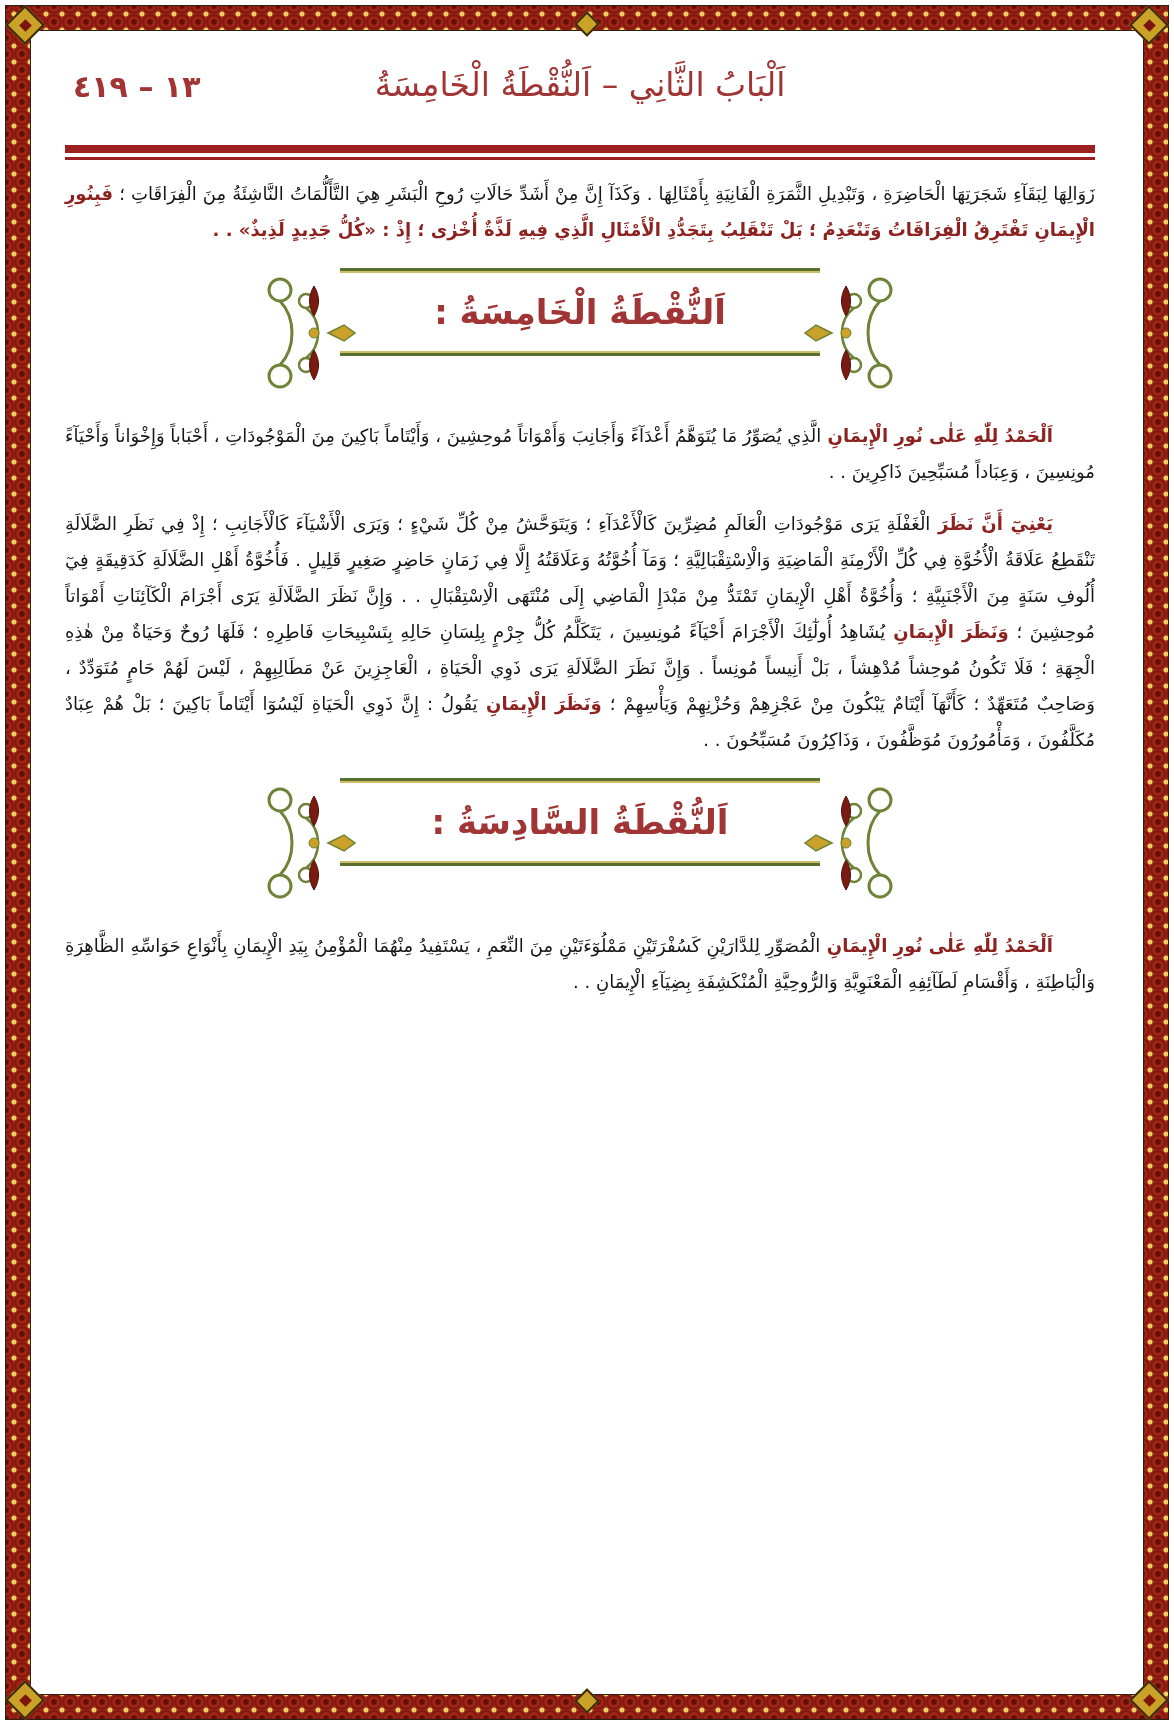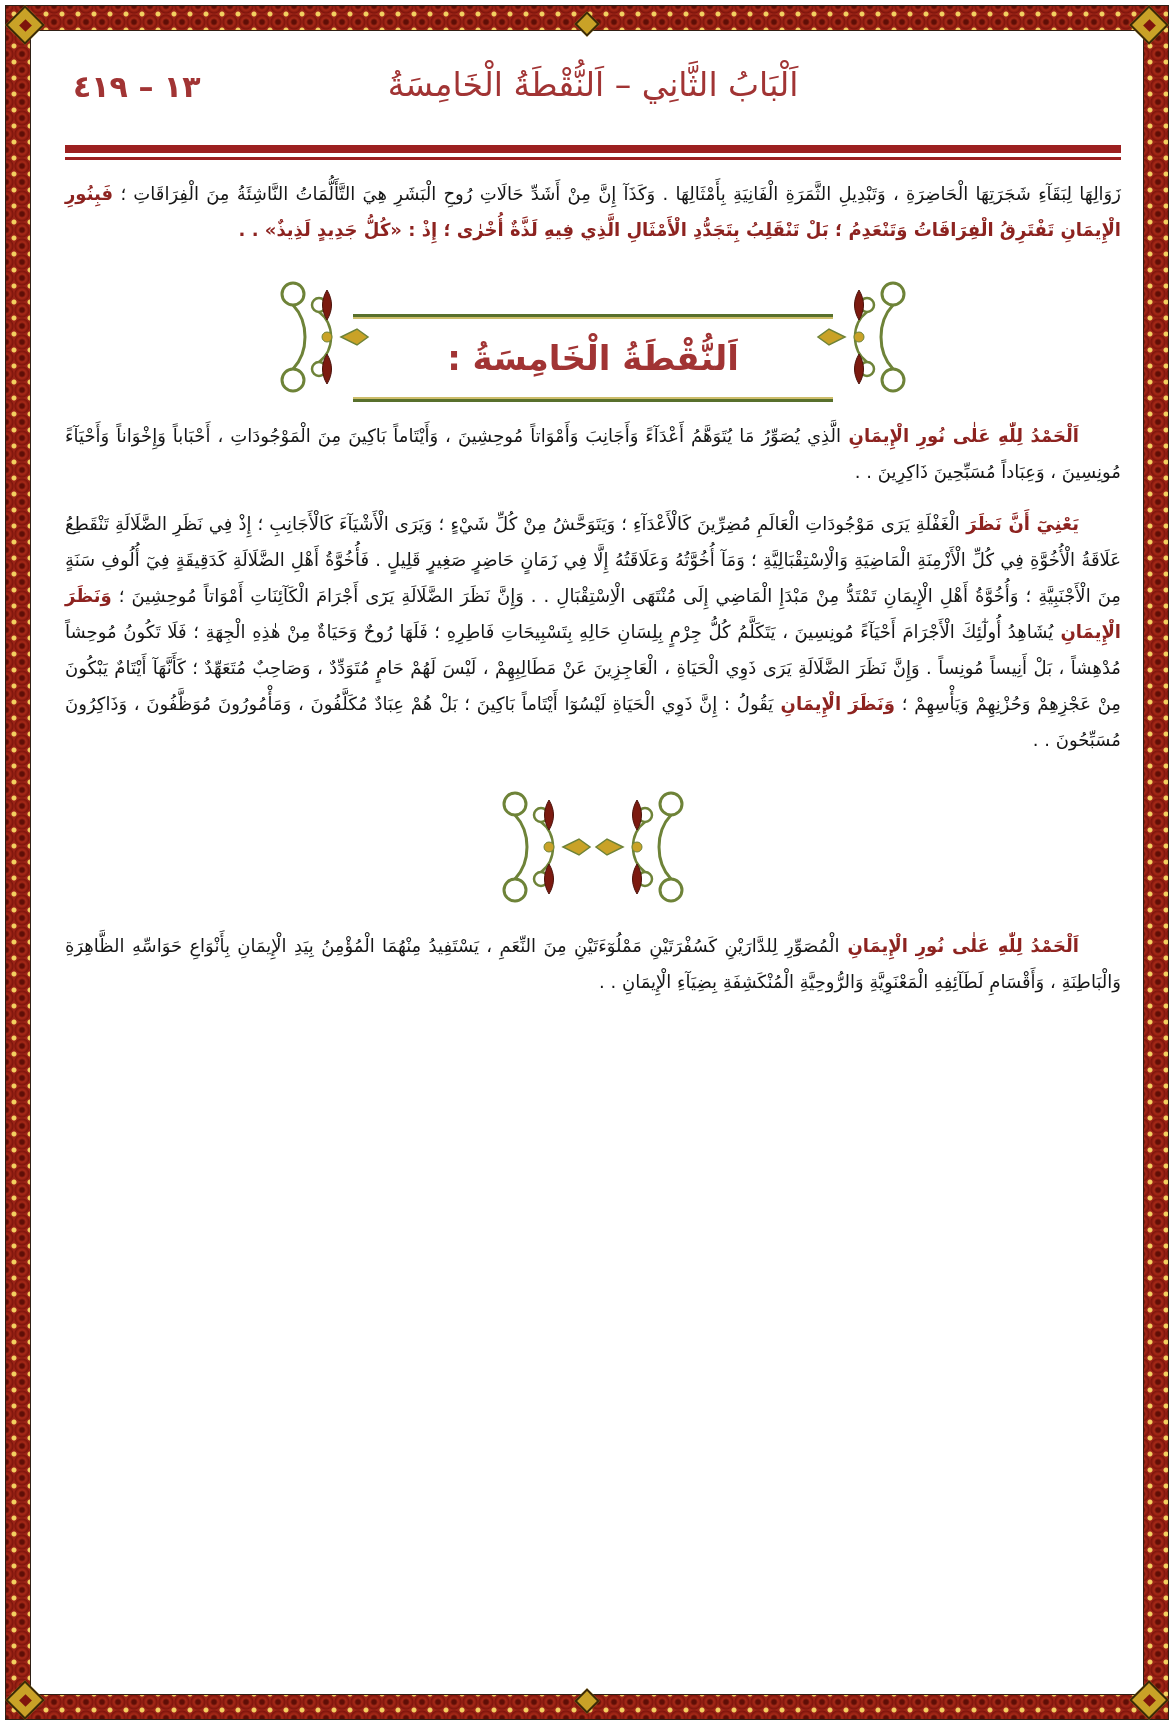--- a/index.html
+++ b/index.html
@@ -61,21 +61,21 @@
   .mid-diamond::before{
     content:""; width:14px; height:14px; transform:rotate(45deg);
     background:var(--orn-gold); border:2px solid #3a2a08;
   }
   .mid-diamond.top{ top:11px; }
   .mid-diamond.bottom{ bottom:11px; }
 
   
   .content{
     position:absolute; inset:31px;
-    padding:20px 22px 0 34px;
+    padding:20px 48px 0 34px;
     z-index:2;
   }
   .header{ position:relative; height:76px; margin-top:8px; }
   .header-title{
     text-align:center;
     font-size:33px; font-weight:normal;
     color:var(--header-red);
     line-height:1.6;
   }
   .page-number{
@@ -95,21 +95,21 @@
     line-height:2.0;
     text-align:justify;
     color:var(--text-black);
   }
   .para.indent{ text-indent:42px; }
   .seg-red{ color:var(--text-red); font-weight:bold; }
   .seg-black{ color:var(--text-black); }
 
   
   .ornament{
-    display:flex; align-items:flex-end; justify-content:center;
+    display:flex; align-items:flex-start; justify-content:center;
     width:780px; height:134px;
     margin:20px auto 8px auto;
   }
   .flourish{ width:96px; height:130px; flex:none; z-index:2; }
   .flourish.right{ transform:scaleX(-1); }
   .orn-box{
     position:relative; flex:none;
     width:440px; margin:0 -24px;
     padding:24px 26px;
     text-align:center;
@@ -212,20 +212,23 @@
             <path d="M52 40 C 36 52, 36 78, 52 90"></path>
             <circle cx="52" cy="33" r="7"></circle>
             <circle cx="52" cy="97" r="7"></circle>
           </g>
           <path d="M30 65 L14 57 L3 65 L14 73 Z" fill="#c9a227" stroke="#6e8338" stroke-width="1.5"></path>
           <path d="M44 48 C 38 38, 38 28, 44 18 C 50 28, 50 38, 44 48 Z" fill="#7c1a10" stroke="#4a120b"></path>
           <path d="M44 82 C 38 92, 38 102, 44 112 C 50 102, 50 92, 44 82 Z" fill="#7c1a10" stroke="#4a120b"></path>
           <circle cx="44" cy="65" r="5" fill="#c9a227" stroke="#6e8338"></circle>
         </svg>
       </span>
+      <div class="orn-box">
+        <span class="orn-title">اَلنُّقْطَةُ السَّادِسَةُ :</span>
+      </div>
       <span class="flourish right">
         <svg viewBox="0 0 96 130" width="96" height="130" xmlns="http://www.w3.org/2000/svg">
           <g fill="none" stroke="#6e8338" stroke-width="3">
             <circle cx="78" cy="22" r="11"></circle>
             <circle cx="78" cy="108" r="11"></circle>
             <path d="M78 33 C 62 50, 62 80, 78 97"></path>
           </g>
           <g fill="none" stroke="#6e8338" stroke-width="2.5">
             <path d="M52 40 C 36 52, 36 78, 52 90"></path>
             <circle cx="52" cy="33" r="7"></circle>

